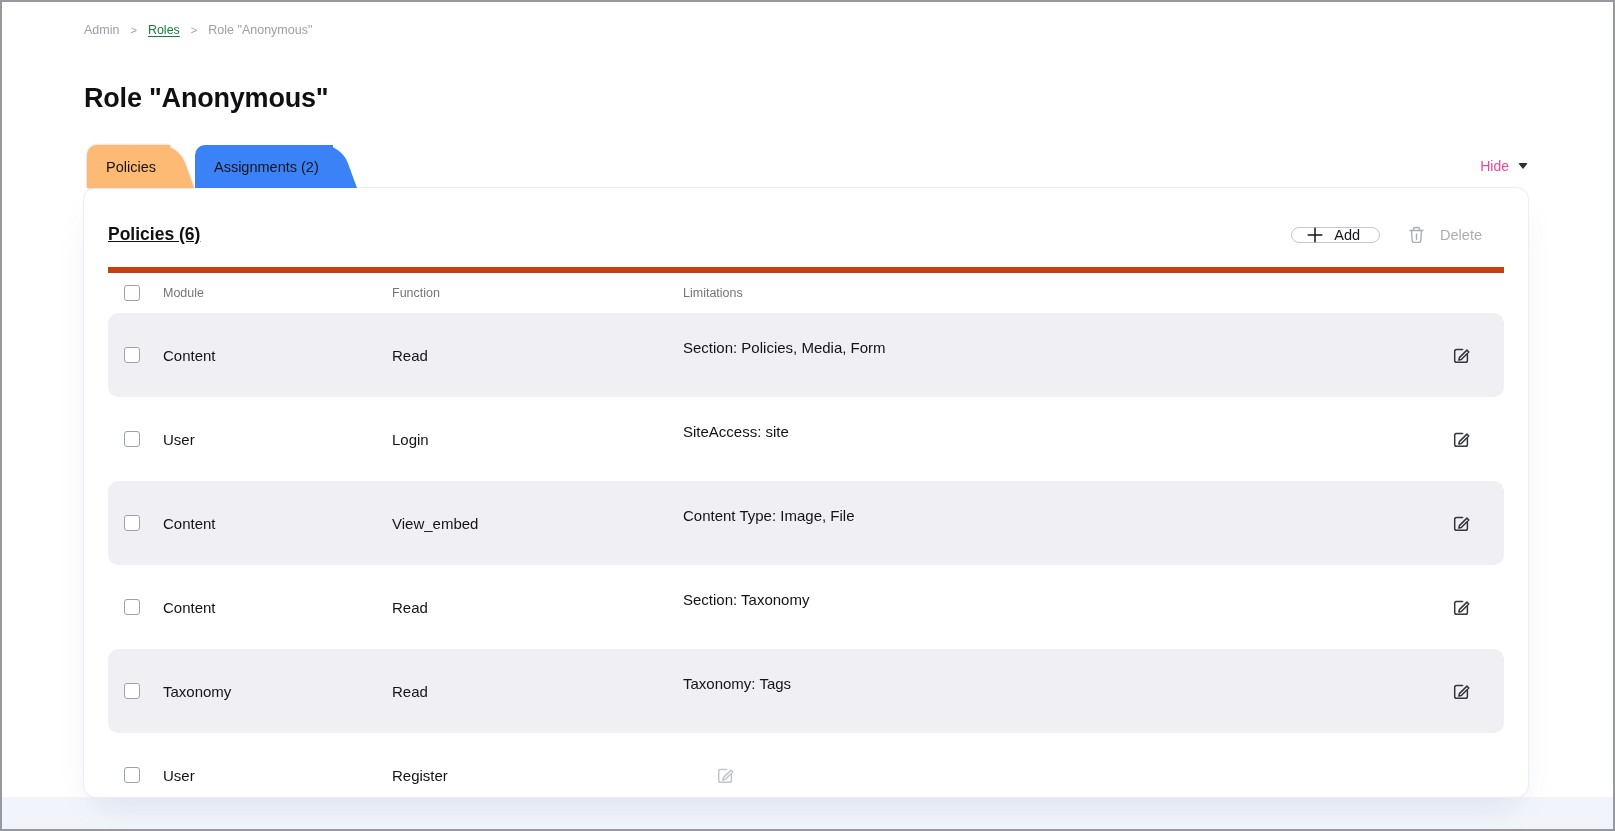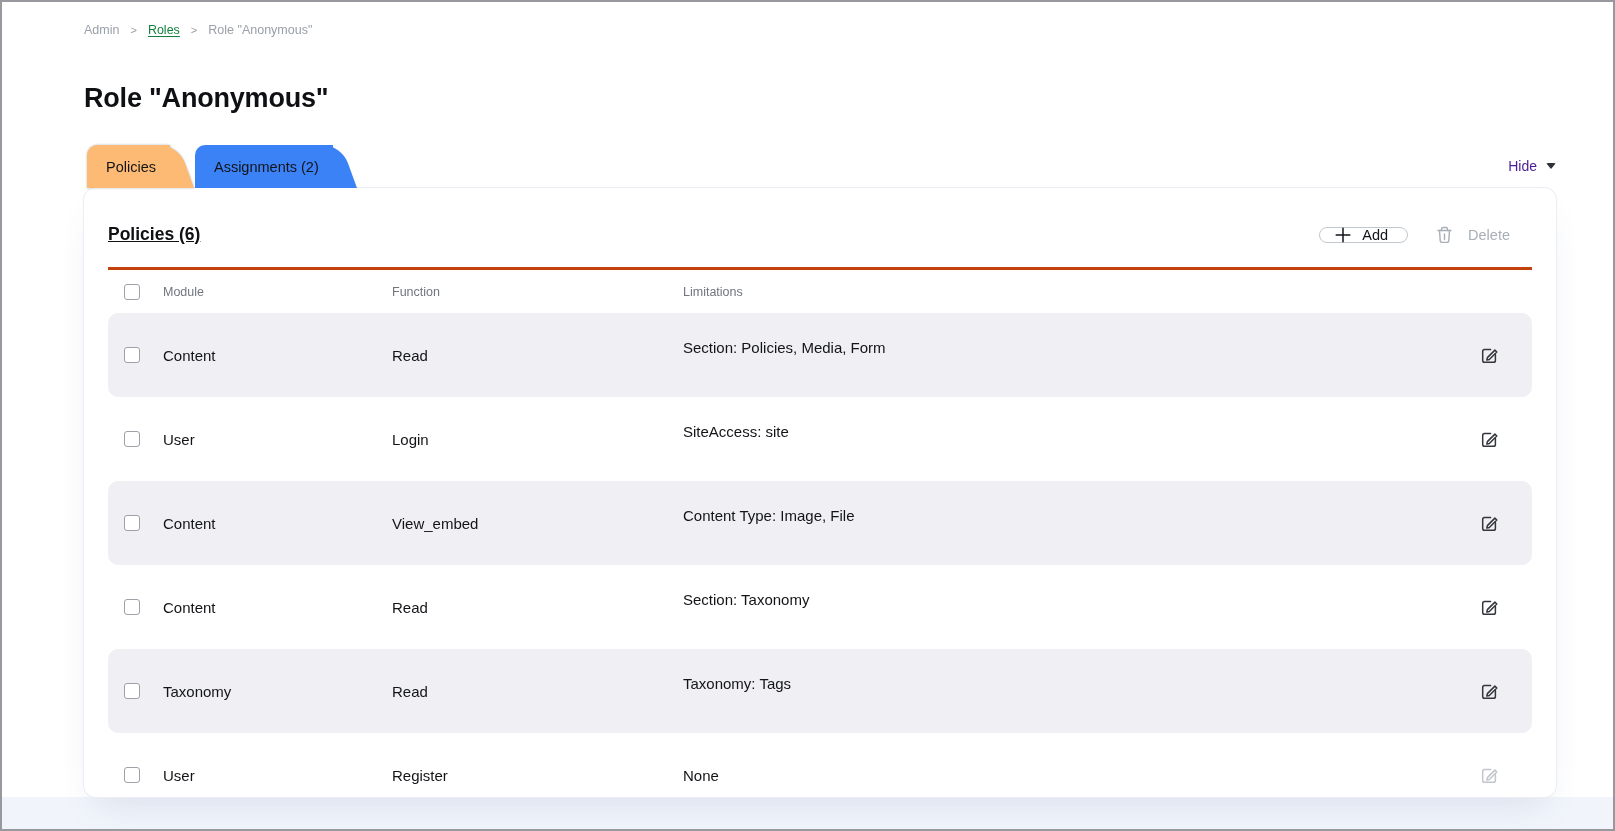--- a/index.html
+++ b/index.html
@@ -6,21 +6,21 @@
   html,body { margin:0; padding:0; }
   body {
     width:1615px; height:831px;
     border:2px solid #97999e;
     background:#ffffff;
     font-family:"Liberation Sans", sans-serif;
     position:relative;
     overflow:hidden;
     color:#131418;
   }
-  .content { padding:0 57px 0 82px; position:relative; }
+  .content { padding:0 85px 0 82px; position:relative; }
 
   
   .breadcrumb { display:flex; align-items:center; gap:11px; margin-top:21px; font-size:12.5px; color:#9aa0a8; }
   .bc-sep { color:#9aa0a8; font-size:11px; }
   .bc-link { color:#15803d; text-decoration:underline; text-underline-offset:2px; cursor:pointer; }
 
   
   .page-title { margin:46px 0 0 0; font-size:27px; font-weight:700; color:#0f1013; letter-spacing:-0.2px; }
 
   
@@ -31,21 +31,21 @@
     padding:0 14px 0 19px; font-size:14.5px; color:#131418; cursor:pointer;
     border-top-left-radius:10px; background:#3b82f6; z-index:1; margin-left:25px;
   }
   .tab::after {
     content:""; position:absolute; top:0; bottom:0; right:-24px; width:46px;
     background:inherit; transform:skewX(20deg); transform-origin:bottom left;
     border-top-right-radius:18px; z-index:-1;
   }
   .tab:first-child { margin-left:3px; }
   .tab.active { background:#fdba74; z-index:2; filter:drop-shadow(0 0 1px rgba(120,126,142,.5)); }
-  .hide-toggle { margin-left:auto; display:flex; align-items:center; gap:9px; font-size:14px; color:#4c1d95; padding-bottom:14px; cursor:pointer; }
+  .hide-toggle { margin-left:auto; display:flex; align-items:center; gap:9px; font-size:14px; color:#ec4899; padding-bottom:14px; cursor:pointer; }
   .caret-down { width:0; height:0; border-left:5px solid transparent; border-right:5px solid transparent; border-top:6px solid #2e3138; border-radius:2px; }
 
   
   .card {
     position:relative; z-index:2; height:609px; background:#ffffff;
     border-radius:12px;
     box-shadow:0 0 0 1px #ebedf3, 0 18px 34px -12px rgba(70,90,140,.14);
     padding:0 24px;
   }
   .card-head { display:flex; align-items:center; justify-content:space-between; padding:36px 0 22px; }
@@ -57,21 +57,21 @@
     padding:0 19px 0 14px; font-size:14.5px; color:#131418; cursor:pointer;
     font-family:inherit;
   }
   .btn-add svg { display:block; }
   .btn-delete {
     display:flex; align-items:center; gap:15px; background:none; border:none;
     font-size:14.5px; color:#a9aeb6; cursor:default; padding:0; font-family:inherit;
   }
 
   
-  .thead { display:flex; align-items:center; border-top:3px solid #c2410c; height:46px; color:#70757e; font-size:12.5px; }
+  .thead { display:flex; align-items:center; border-top:6px solid #c2410c; height:46px; color:#70757e; font-size:12.5px; }
   .row { display:flex; align-items:center; height:84px; border-radius:10px; font-size:15px; color:#131418; }
   .row.alt { background:#f0f0f4; }
   .cell-check { width:55px; padding-left:16px; display:flex; align-items:center; }
   .cell-module { width:229px; }
   .cell-function { width:291px; }
   .cell-limit { flex:1; }
   .cell-limit.raised { transform:translateY(-8px); }
   .cell-edit { width:85px; display:flex; justify-content:flex-end; padding-right:33px; }
   .edit-btn { background:none; border:none; padding:0; color:#33363c; cursor:pointer; display:flex; }
   .edit-btn.disabled { color:#c2c6cc; cursor:default; }
@@ -238,21 +238,20 @@
         </span>
       </button>
     </div>
   </div>
           <div class="row">
     <div class="cell-check">
               <input type="checkbox" style="">
             </div>
     <div class="cell-module">User</div>
     <div class="cell-function">Register</div>
-    <div class="cell-limit">None</div>
     <div class="cell-edit">
       <button class="edit-btn disabled">
         <span style="display:flex;">
           <svg width="19" height="19" viewBox="0 0 19 19" fill="none" stroke="currentColor" stroke-width="1.5" stroke-linecap="round" stroke-linejoin="round">
             <path d="M10.6 3.6H4.5c-1 0-1.8.8-1.8 1.8v9.1c0 1 .8 1.8 1.8 1.8h9.1c1 0 1.8-.8 1.8-1.8V8.4"></path>
             <path d="M7.4 11.6l7.5-7.5 1.9 1.9-7.5 7.5-2.5.6.6-2.5z"></path>
           </svg>
         </span>
       </button>
     </div>

